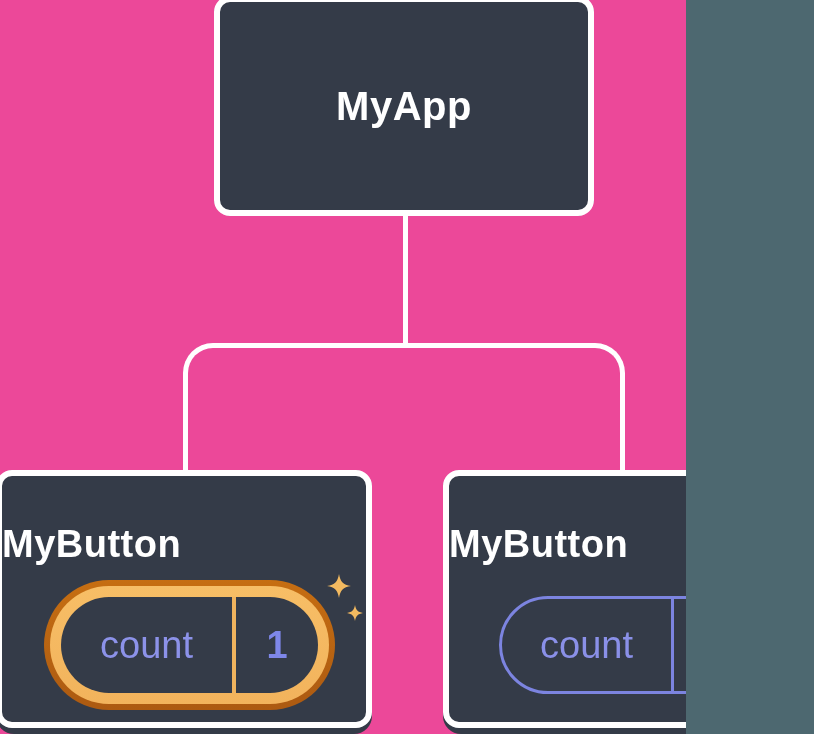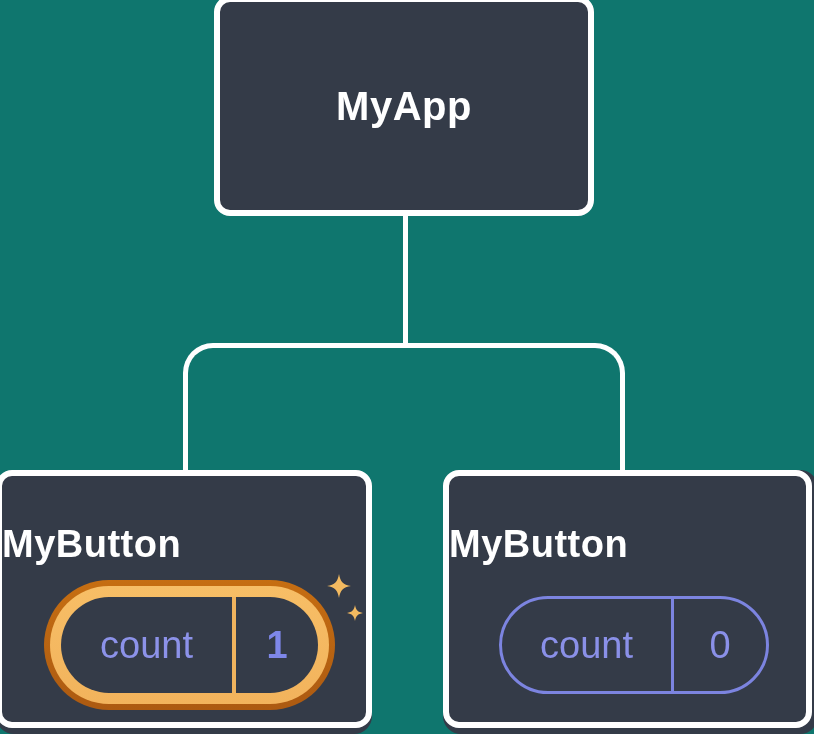--- a/index.html
+++ b/index.html
@@ -1,18 +1,18 @@
 <!DOCTYPE html>
 <html><head>
 <meta charset="utf-8">
 <style>
   html,body{margin:0;padding:0;background:#4D6870;}
   #canvas{
-    position:relative;width:814px;height:734px;overflow:hidden;
-    background:#0f766e;
+    position:relative;width:686px;height:734px;overflow:hidden;
+    background:#ec4899;
     font-family:"Liberation Sans", sans-serif;
   }
   
   .trunk{
     position:absolute;left:403px;top:212px;width:5px;height:136px;
     background:#ffffff;
   }
   .branches{
     position:absolute;left:183px;top:343px;width:432px;height:127px;
     border-top:5px solid #ffffff;border-left:5px solid #ffffff;border-right:5px solid #ffffff;

